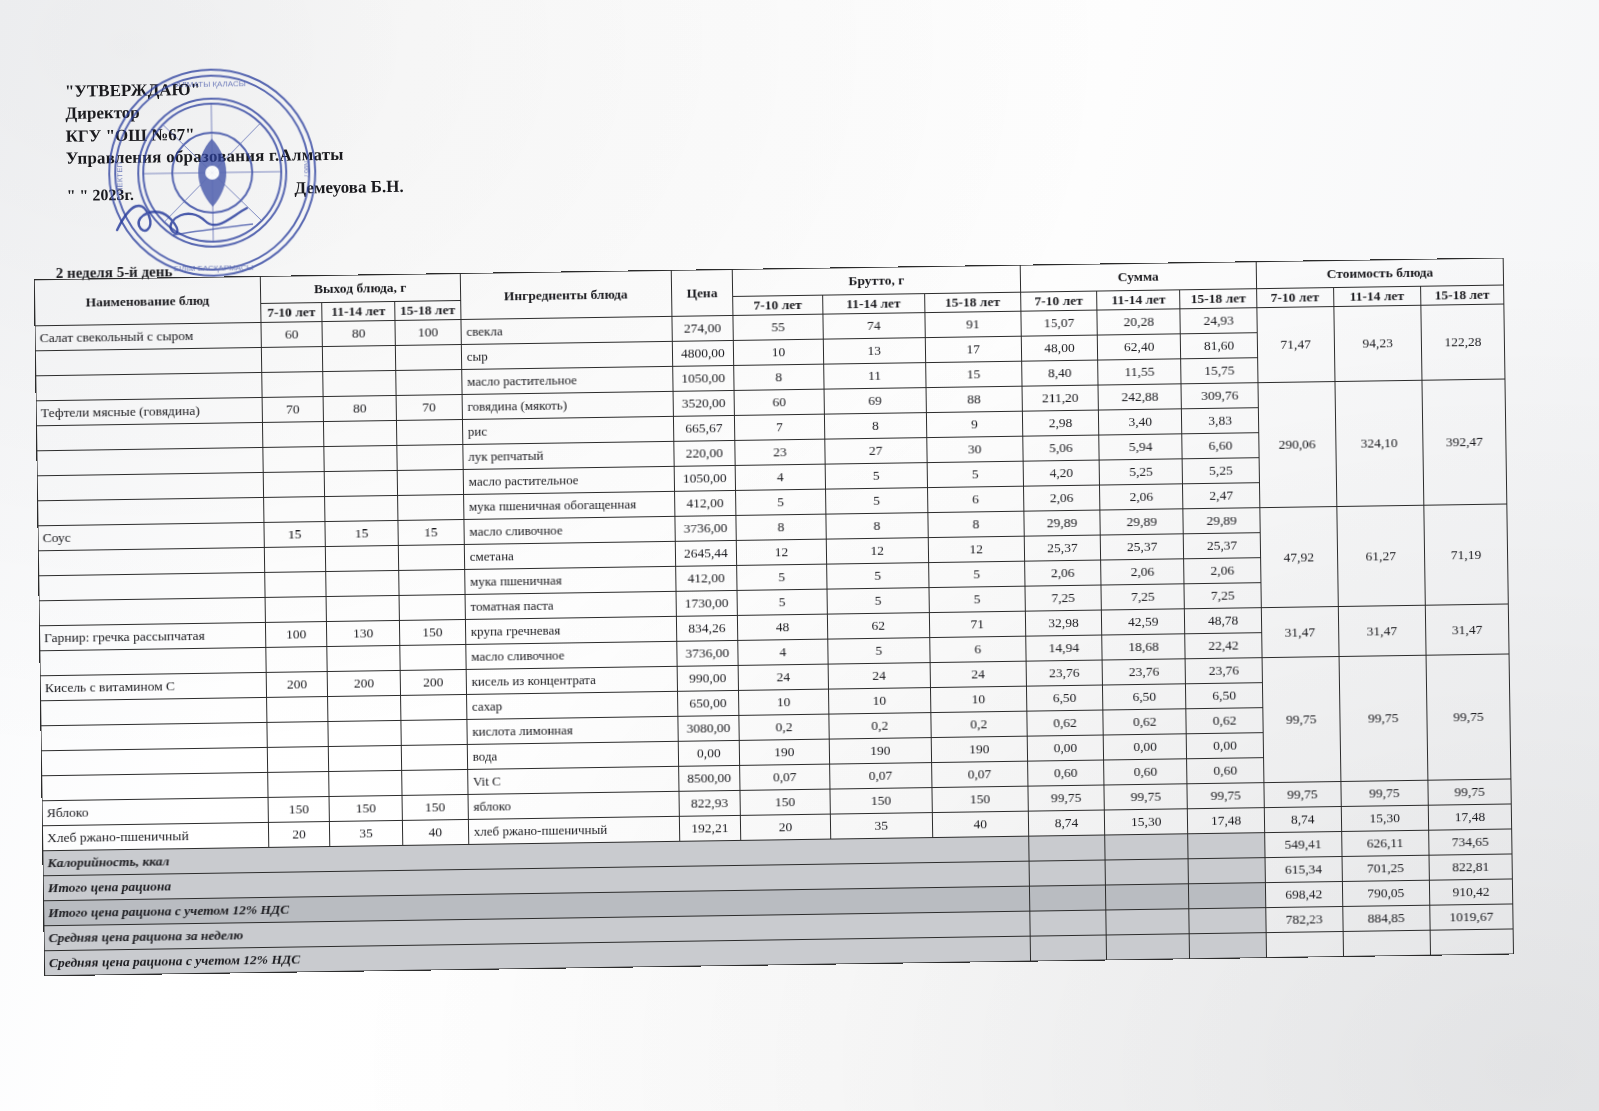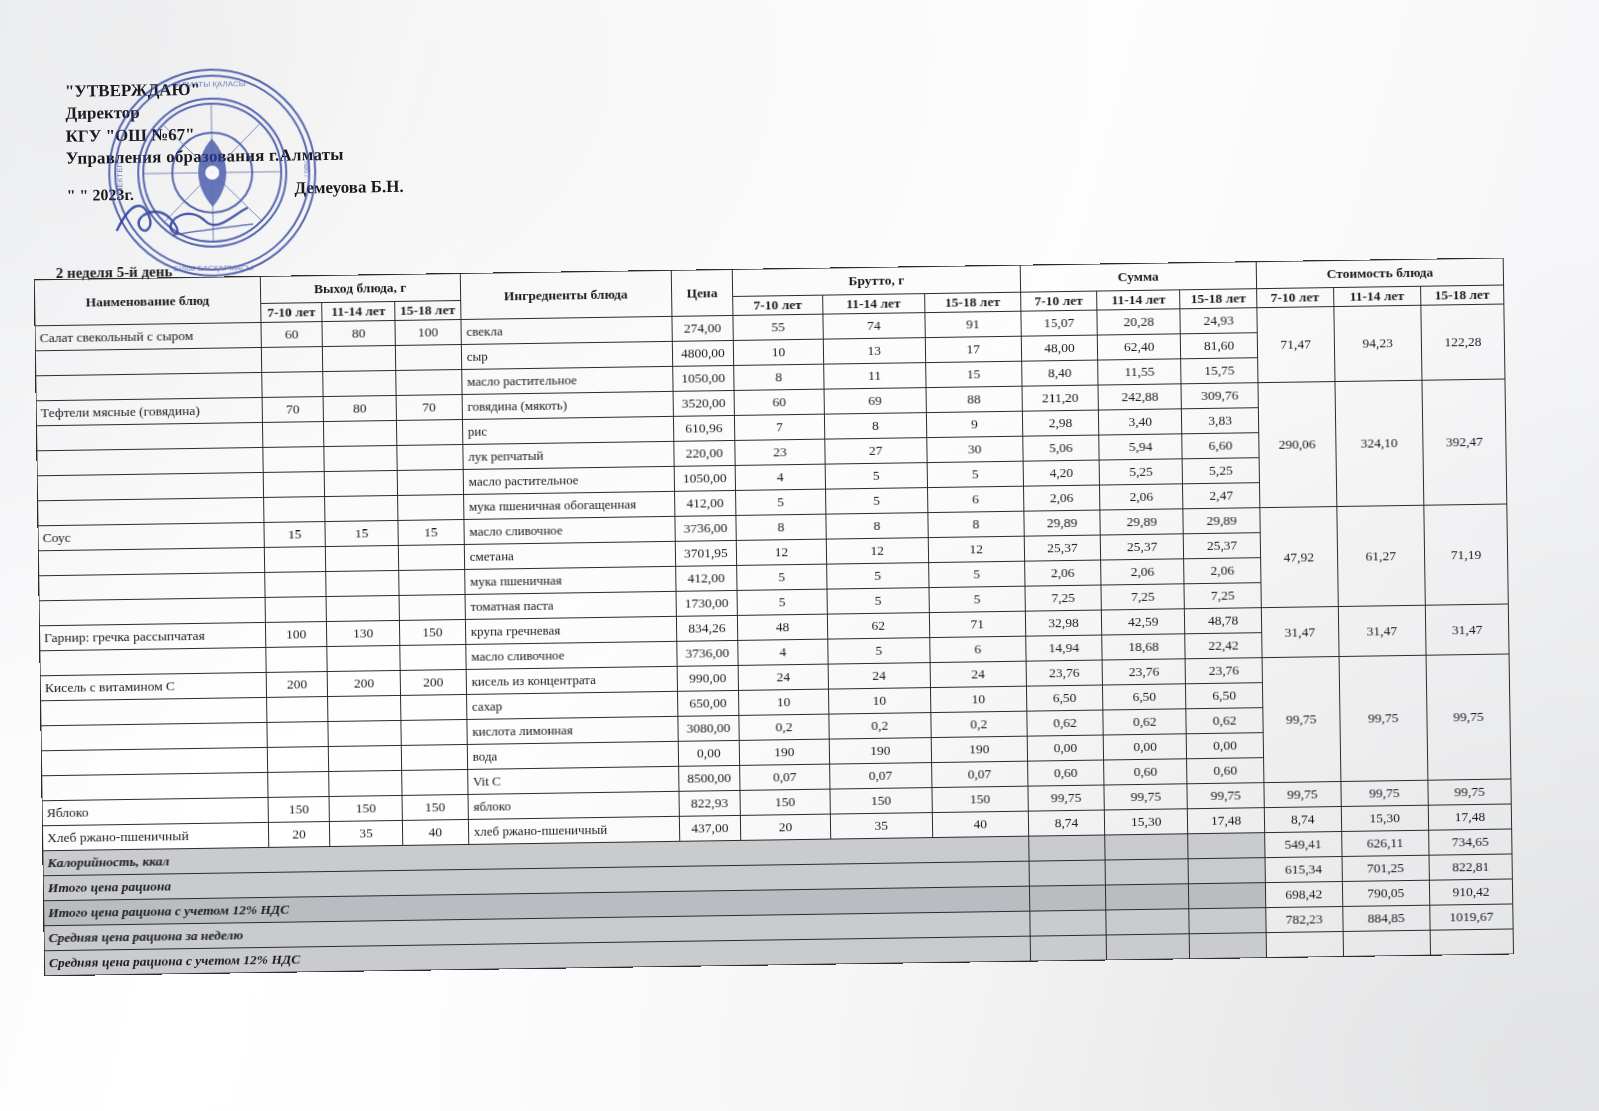--- a/index.html
+++ b/index.html
@@ -232,21 +232,21 @@
             <td class="c num" rowspan="5">290,06</td>
             <td class="c num" rowspan="5">324,10</td>
             <td class="c num" rowspan="5">392,47</td>
           </tr>
           <tr>
             <td class="l nm"></td>
             <td class="c num"></td>
             <td class="c num"></td>
             <td class="c num"></td>
             <td class="ing">рис</td>
-            <td class="c num">610,96</td>
+            <td class="c num">665,67</td>
             <td class="c num">7</td>
             <td class="c num">8</td>
             <td class="c num">9</td>
             <td class="c num">2,98</td>
             <td class="c num">3,40</td>
             <td class="c num">3,83</td>
           </tr>
           <tr>
             <td class="l nm"></td>
             <td class="c num"></td>
@@ -305,21 +305,21 @@
             <td class="c num" rowspan="4">47,92</td>
             <td class="c num" rowspan="4">61,27</td>
             <td class="c num" rowspan="4">71,19</td>
           </tr>
           <tr>
             <td class="l nm"></td>
             <td class="c num"></td>
             <td class="c num"></td>
             <td class="c num"></td>
             <td class="ing">сметана</td>
-            <td class="c num">3701,95</td>
+            <td class="c num">2645,44</td>
             <td class="c num">12</td>
             <td class="c num">12</td>
             <td class="c num">12</td>
             <td class="c num">25,37</td>
             <td class="c num">25,37</td>
             <td class="c num">25,37</td>
           </tr>
           <tr>
             <td class="l nm"></td>
             <td class="c num"></td>
@@ -468,21 +468,21 @@
             <td class="c num" rowspan="1">99,75</td>
             <td class="c num" rowspan="1">99,75</td>
             <td class="c num" rowspan="1">99,75</td>
           </tr>
           <tr>
             <td class="l nm">Хлеб ржано-пшеничный</td>
             <td class="c num">20</td>
             <td class="c num">35</td>
             <td class="c num">40</td>
             <td class="ing">хлеб ржано-пшеничный</td>
-            <td class="c num">437,00</td>
+            <td class="c num">192,21</td>
             <td class="c num">20</td>
             <td class="c num">35</td>
             <td class="c num">40</td>
             <td class="c num">8,74</td>
             <td class="c num">15,30</td>
             <td class="c num">17,48</td>
             <td class="c num" rowspan="1">8,74</td>
             <td class="c num" rowspan="1">15,30</td>
             <td class="c num" rowspan="1">17,48</td>
           </tr>

